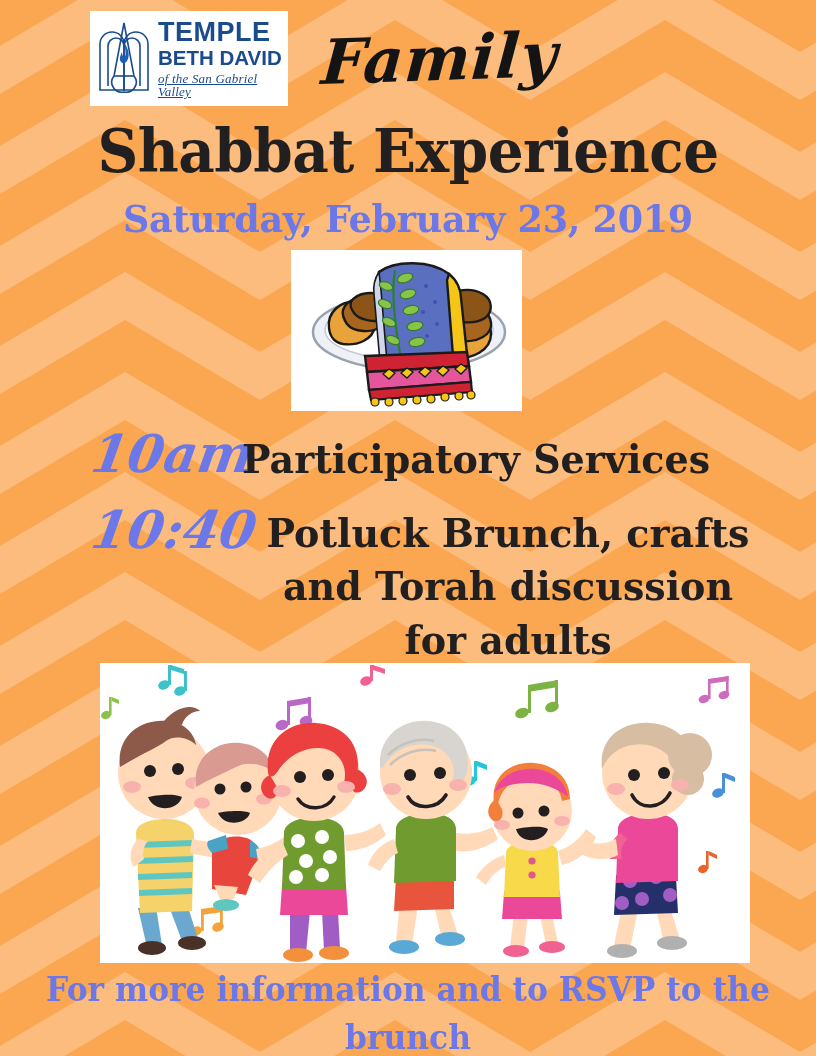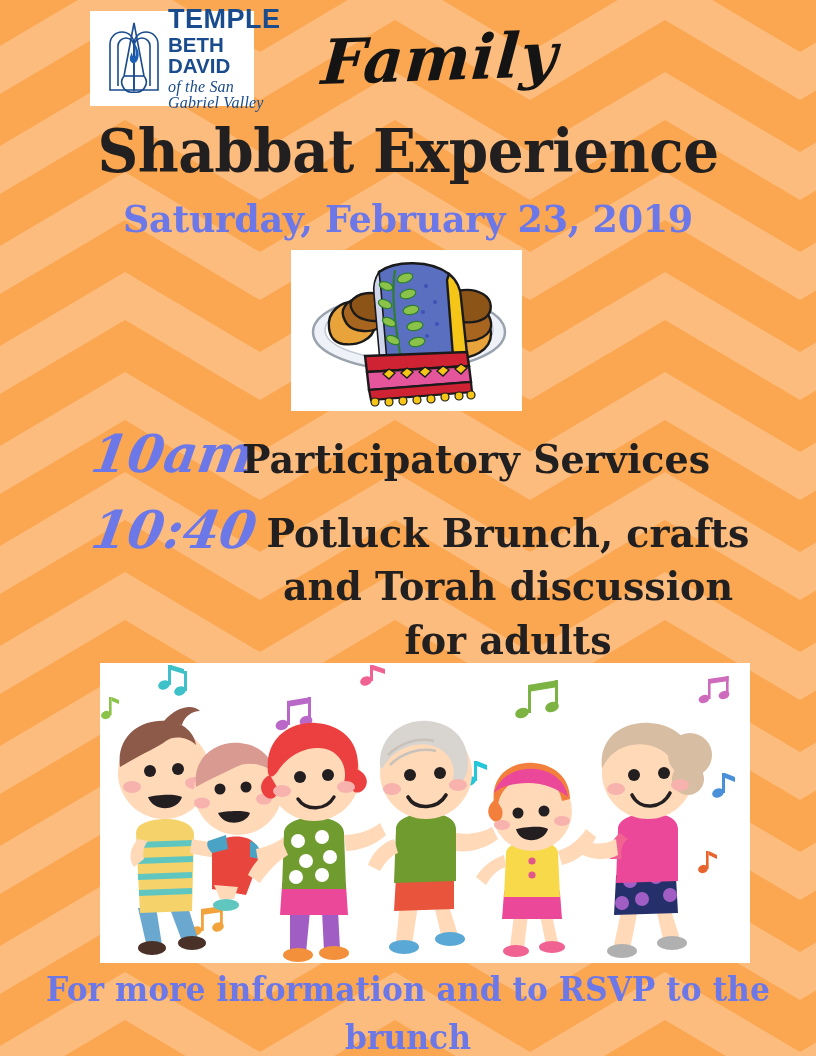--- a/index.html
+++ b/index.html
@@ -25,27 +25,27 @@
     inset: 0;
     z-index: 0;
   }
   .chevron-bg svg { display: block; width: 100%; height: 100%; }
 
   
   .logo-box {
     position: absolute;
     left: 90px;
     top: 11px;
-    width: 164px;
+    width: 198px;
     height: 95px;
     background: #ffffff;
     z-index: 5;
     display: flex;
     align-items: center;
-    padding: 0 16px;
+    padding: 0 6px;
     box-sizing: border-box;
   }
   .logo-emblem { width: 56px; height: 78px; flex: 0 0 56px; }
   .logo-text {
     margin-left: 6px;
     line-height: 1;
     color: #1a4b8c;
   }
   .logo-line1 {
     font-family: "Liberation Sans", sans-serif;
@@ -58,24 +58,25 @@
     font-family: Liberation Sans, sans-serif;
     font-weight: bold;
     font-size: 20.5px;
     letter-spacing: 0px;
     color: #1a4b8c;
     margin-top: 2px;
   }
   .logo-line3 {
     font-family: "Liberation Serif", serif;
     font-style: italic;
-    font-size: 16px;
+    font-size: 13px;
     color: #1a4b8c;
     margin-top: 3px;
     letter-spacing: 0.2px;
+    text-decoration: underline;
   }
 
   
   .family-word {
     position: absolute;
     left: 322px;
     top: 22px;
     z-index: 5;
     font-family: "DejaVu Serif", serif;
     font-style: italic;

